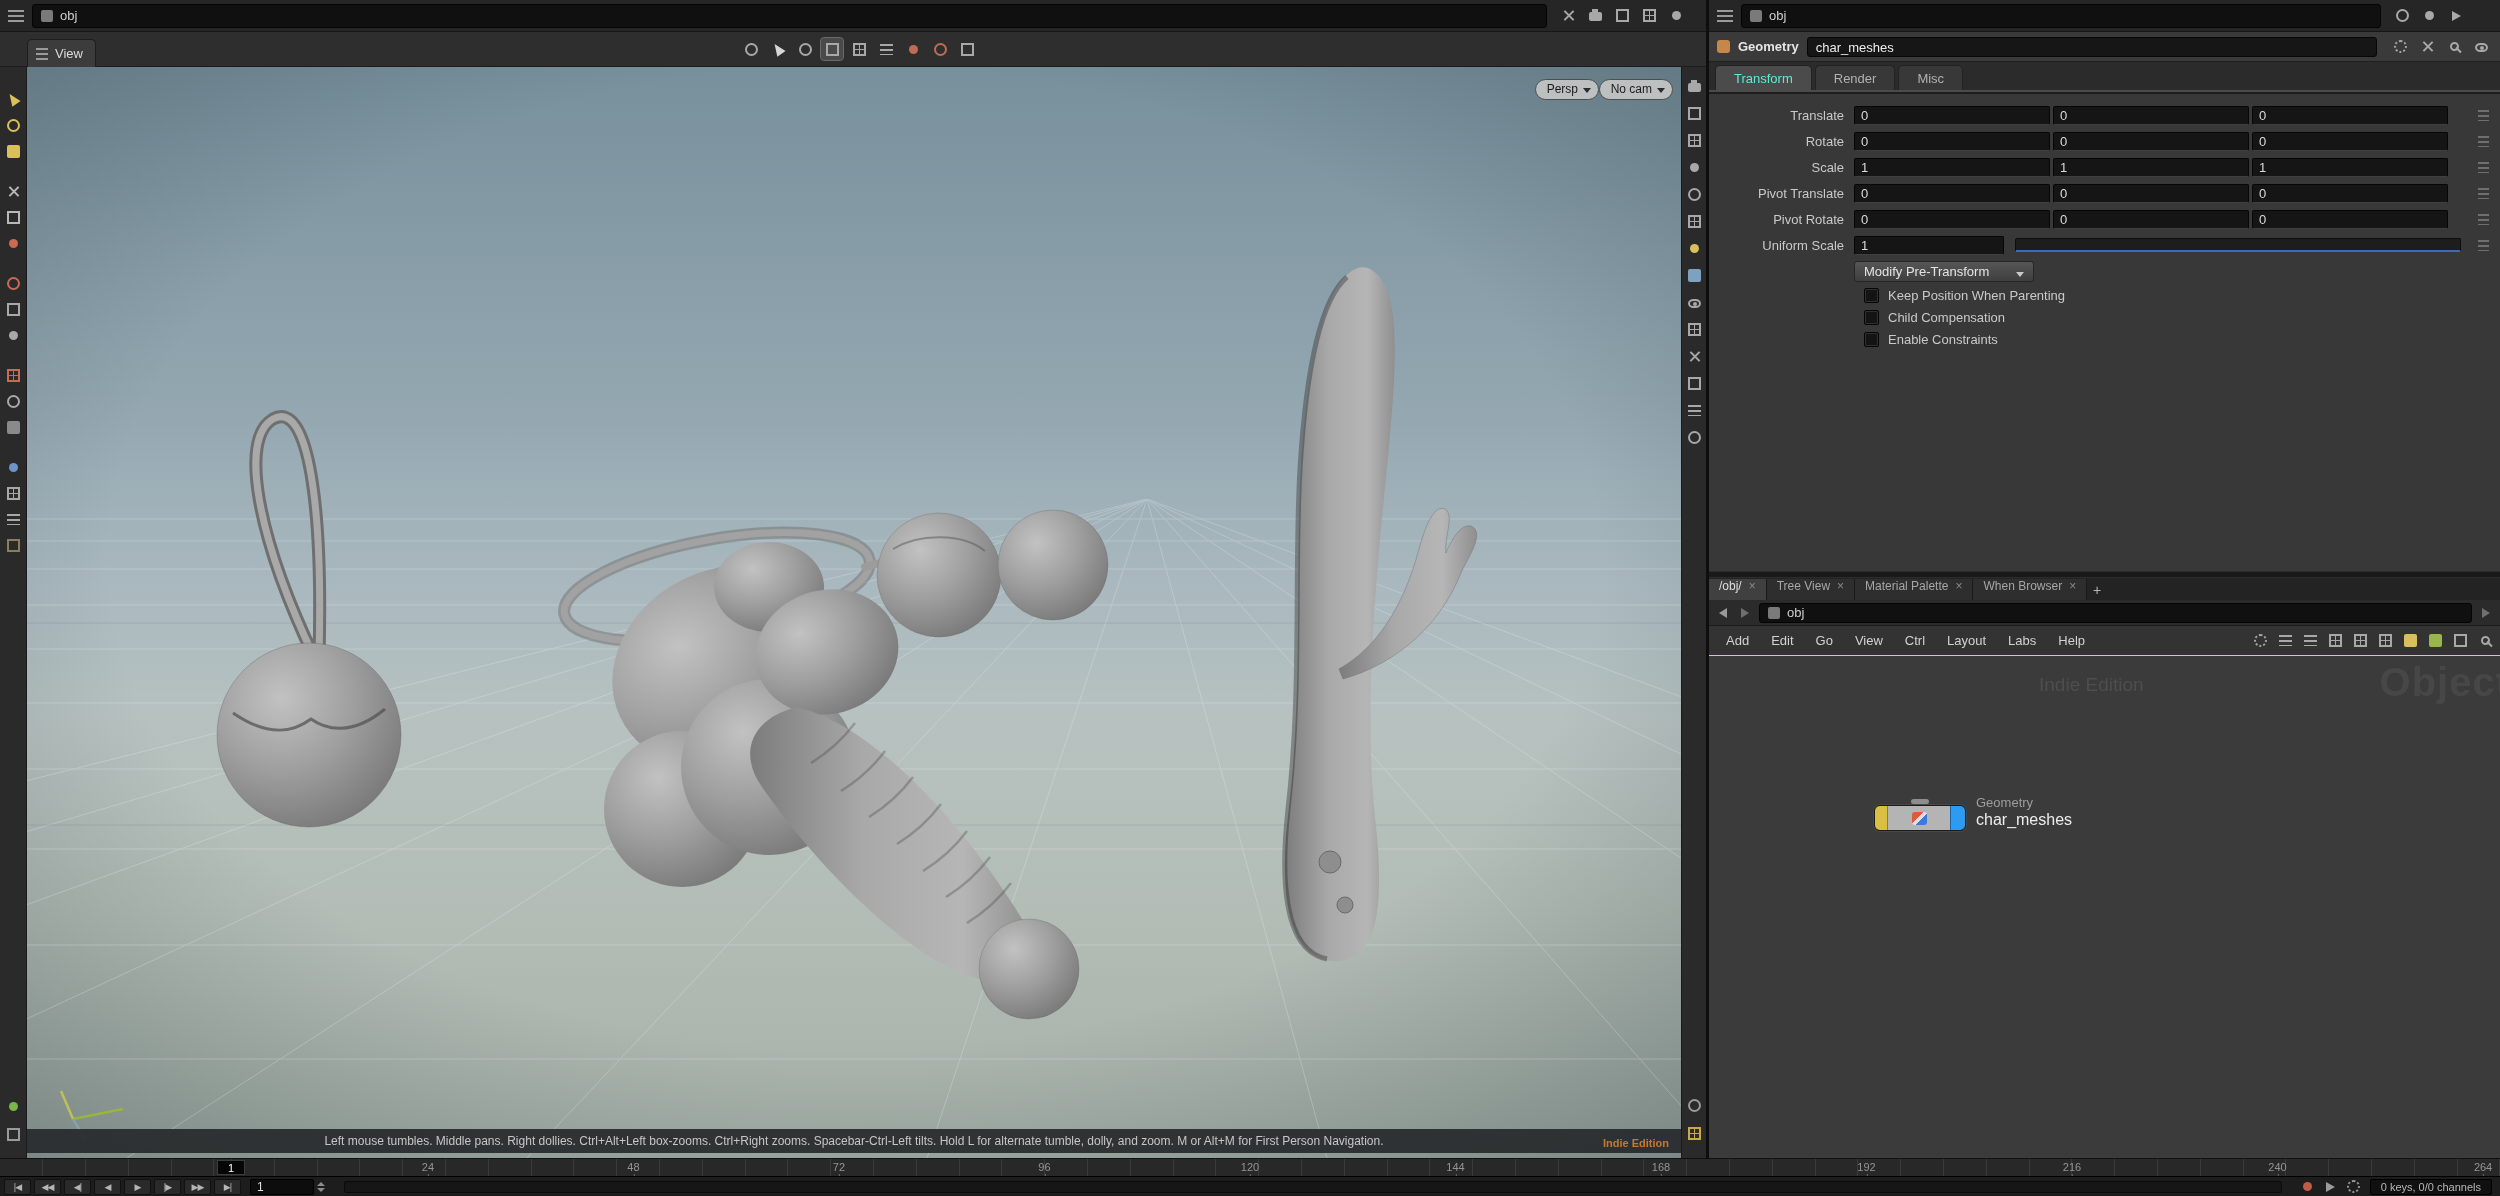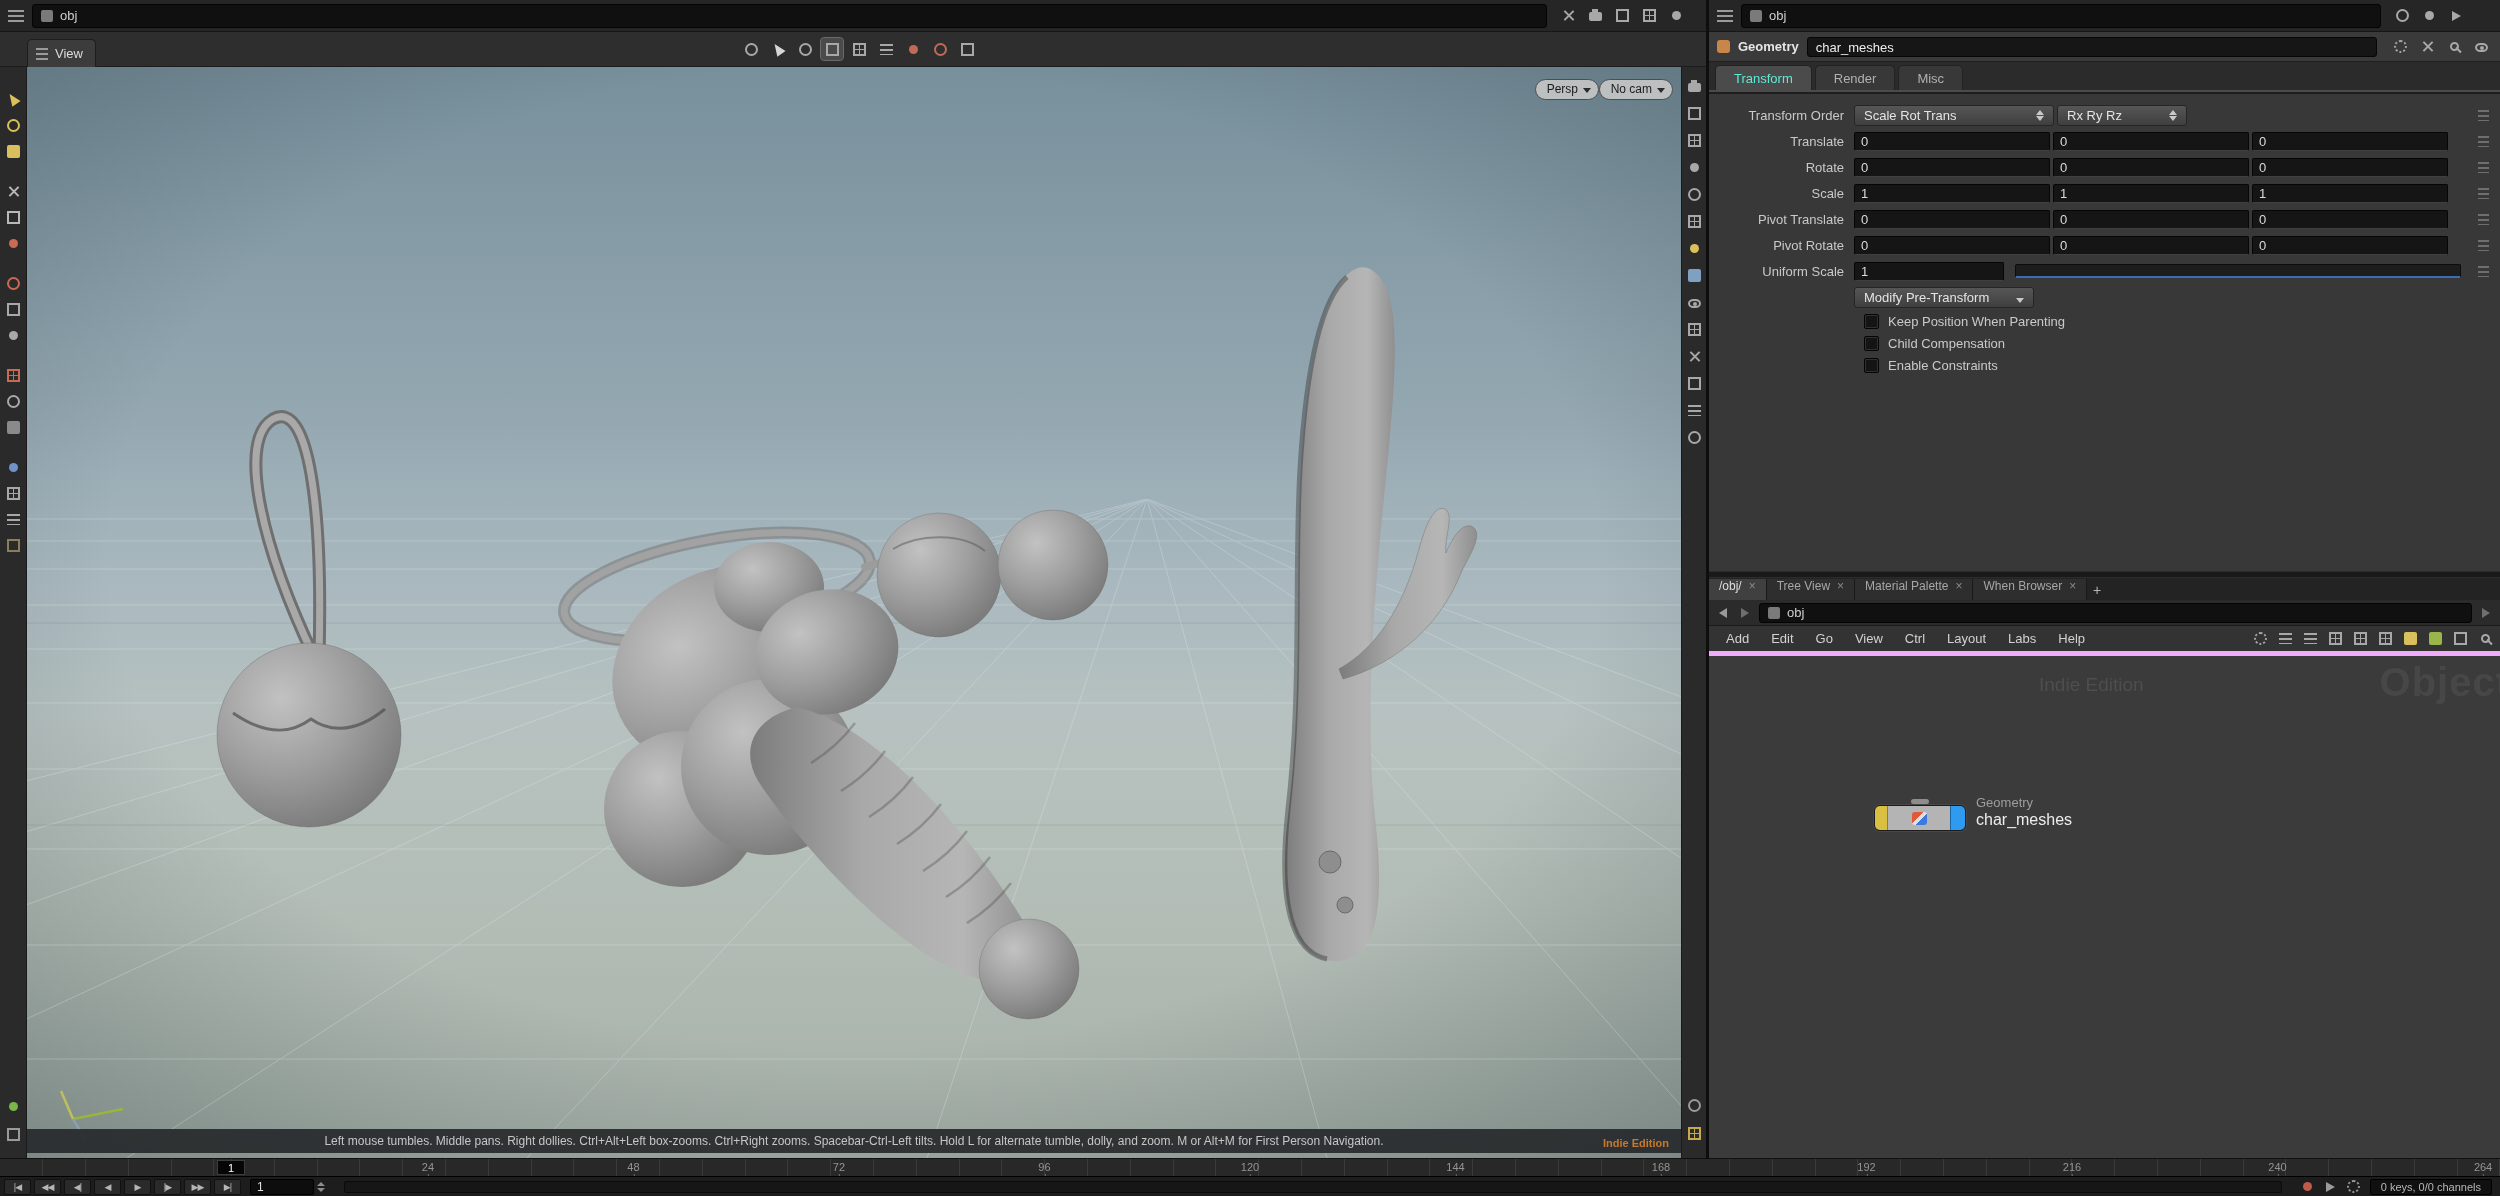--- a/index.html
+++ b/index.html
@@ -117,21 +117,21 @@
           background:#2e2e2e; color:#a6a6a6; border-right:1px solid #191919; }
   .ntab.active { background:#404040; color:#dedede; }
   .ntab .close { color:#8a8a8a; font-size:12px; }
   .addtab { width:20px; height:21px; display:flex; align-items:center; justify-content:center; color:#b5b5b5; font-size:14px; }
   #net-path { left:1709px; top:600px; width:791px; height:26px; background:#2b2b2b; border-bottom:1px solid #1c1c1c;
               display:flex; align-items:center; padding:0 6px; gap:6px; }
   .navarrow { width:16px; height:16px; display:flex; align-items:center; justify-content:center; }
   .navarrow .t { width:0; height:0; border-top:5px solid transparent; border-bottom:5px solid transparent; }
   .navarrow .t.l { border-right:8px solid #9a9a9a; } .navarrow .t.r { border-left:8px solid #6f6f6f; }
   #net-path .pathfield { flex:1; height:20px; }
-  #net-menu { left:1709px; top:626px; width:791px; height:30px; background:#333333; border-bottom:5px solid #f0abfc;
+  #net-menu { left:1709px; top:626px; width:791px; height:30px; background:#333333; border-bottom:1px solid #f0abfc;
               display:flex; align-items:center; padding:0 6px; }
   .menu-item { padding:0 11px; color:#d2d2d2; }
   .menu-icons { margin-left:auto; display:flex; gap:7px; align-items:center; }
   #net-canvas { left:1709px; top:656px; width:791px; height:502px; background:#3b3b3b; overflow:hidden; }
   #net-watermark { position:absolute; left:330px; top:18px; font-size:19px; color:#4e4e4e; }
   #net-bg-label { position:absolute; right:-10px; top:4px; font-size:40px; font-weight:bold; color:#474747; letter-spacing:1px; }
   .node { position:absolute; left:165px; top:149px; width:92px; height:26px; border-radius:6px; display:flex; overflow:hidden;
           border:1px solid #1c1c1c; box-shadow:0 0 0 1px rgba(255,255,255,0.07); }
   .nconn { position:absolute; left:202px; top:143px; width:18px; height:5px; background:#8d8d8d; border-radius:3px; }
   .nflag-l { width:13px; background:#d9c043; border-right:1px solid #8d7f2c; }
@@ -498,34 +498,20 @@
       <div class="ptab">
         <span>Render</span>
       </div>
       <div class="ptab">
         <span>Misc</span>
       </div>
     </div>
 
   <div class="abs" id="param-body">
     
-    <div class="prow">
-      <span class="plabel">Transform Order</span>
-      <div class="pfields">
-        <div class="pselect" style="width:200px;">
-          <span>Scale Rot Trans</span><span class="ud"></span>
-        </div>
-        <div class="pselect" style="width:130px;">
-          <span>Rx Ry Rz</span><span class="ud"></span>
-        </div>
-        <span class="rowmenu">
-            <span class="g g-lines"></span>
-          </span>
-      </div>
-    </div>
     
     <div style="display:contents">
       
     
         <div class="prow">
           <span class="plabel">Translate</span>
           <div class="pfields">
             <span class="pfield">0</span>
             <span class="pfield">0</span>
             <span class="pfield">0</span>

